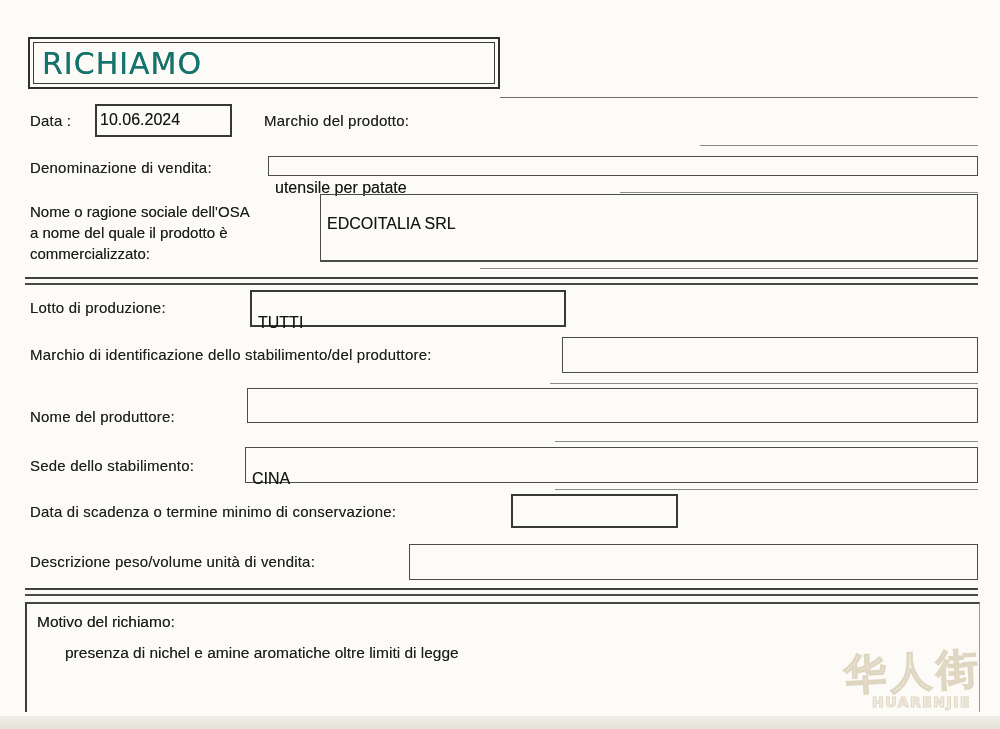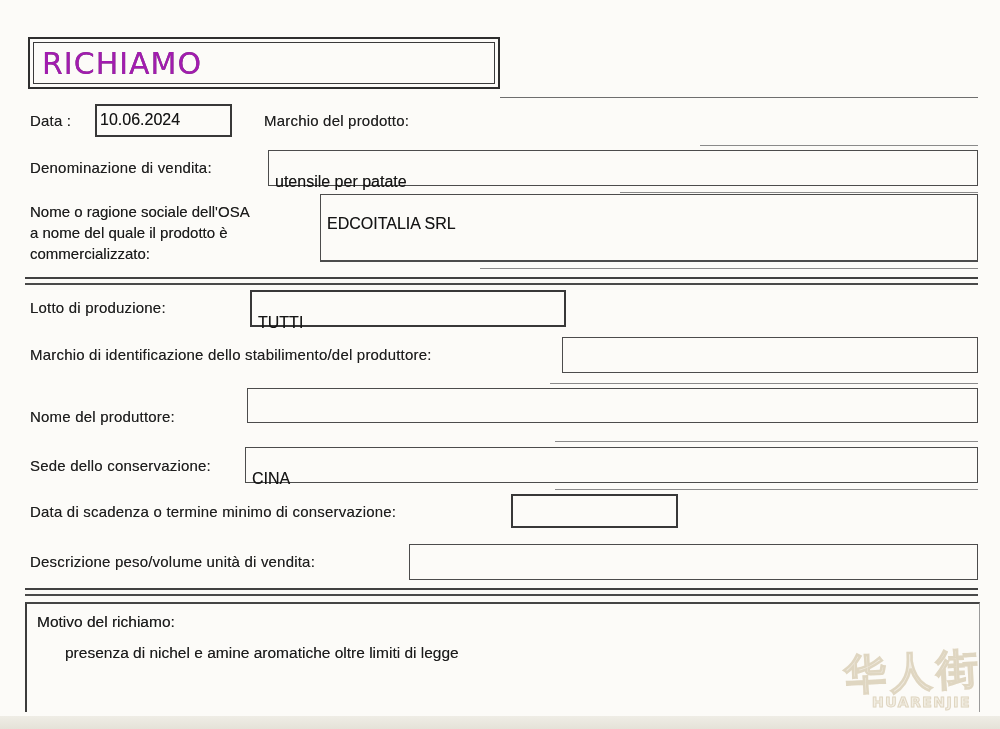--- a/index.html
+++ b/index.html
@@ -32,21 +32,21 @@
   .title-outer{
     position:absolute;left:28px;top:37px;width:472px;height:52px;
     border:2px solid #2e2e2e;box-sizing:border-box;
   }
   .title-inner{
     position:absolute;left:3px;top:3px;right:3px;bottom:3px;
     border:1px solid #3a3a3a;display:flex;align-items:center;
   }
   .title-text{
     font-family:"DejaVu Sans","Liberation Sans",sans-serif;
-    font-size:30px;letter-spacing:1px;color:#a21caf;padding-left:8px;
+    font-size:30px;letter-spacing:1px;color:#0f766e;padding-left:8px;
     text-shadow:0 0 .5px rgba(0,0,0,.6);
   }
   
   .osa-line{position:absolute;left:30px;font-size:15px;white-space:nowrap;
     text-shadow:0 0 .4px rgba(20,20,20,.55);}
   
   .motivo-box{
     position:absolute;left:25px;top:602px;width:955px;height:110px;
     border-top:2px solid #454545;border-left:2px solid #3c3c3c;border-right:1px solid #9a9a9a;
     box-sizing:border-box;
@@ -94,21 +94,21 @@
   <div class="hline" style="left:500px;top:97px;width:478px;"></div>
 
   <div class="lbl" style="left:30px;top:112px;">Data :</div>
   <div class="fbox b2" style="left:95px;top:104px;width:137px;height:33px;">
     <span class="val" style="padding-top:5px;padding-left:3px;">10.06.2024</span>
   </div>
   <div class="lbl" style="left:264px;top:112px;">Marchio del prodotto:</div>
   <div class="hline soft" style="left:700px;top:145px;width:278px;"></div>
 
   <div class="lbl" style="left:30px;top:159px;">Denominazione di vendita:</div>
-  <div class="fbox" style="left:268px;top:150px;width:710px;height:36px;border-width:1.5px;">
+  <div class="fbox" style="left:268px;top:156px;width:710px;height:20px;border-width:1.5px;">
     <span class="val">utensile per patate</span>
   </div>
   <div class="hline soft" style="left:620px;top:192px;width:358px;"></div>
 
   <div class="osa-line" style="top:203px;">Nome o ragione sociale dell'OSA</div>
   <div class="osa-line" style="top:224px;">a nome del quale il prodotto è</div>
   <div class="osa-line" style="top:245px;">commercializzato:</div>
   <div class="fbox" style="left:320px;top:194px;width:658px;height:68px;border-width:1.5px;border-bottom-width:2px;">
     <span class="val" style="padding-top:20px;">EDCOITALIA SRL</span>
   </div>
@@ -126,21 +126,21 @@
     <span class="val"></span>
   </div>
   <div class="hline soft" style="left:550px;top:383px;width:428px;"></div>
 
   <div class="lbl" style="left:30px;top:408px;">Nome del produttore:</div>
   <div class="fbox" style="left:247px;top:388px;width:731px;height:35px;border-width:1.5px;">
     <span class="val"></span>
   </div>
   <div class="hline soft" style="left:555px;top:441px;width:423px;"></div>
 
-  <div class="lbl" style="left:30px;top:457px;">Sede dello conservazione:</div>
+  <div class="lbl" style="left:30px;top:457px;">Sede dello stabilimento:</div>
   <div class="fbox" style="left:245px;top:447px;width:733px;height:36px;border-width:1.5px;">
     <span class="val">CINA</span>
   </div>
   <div class="hline soft" style="left:555px;top:489px;width:423px;"></div>
 
   <div class="lbl" style="left:30px;top:503px;">Data di scadenza o termine minimo di conservazione:</div>
   <div class="fbox b2" style="left:511px;top:494px;width:167px;height:34px;">
     <span class="val"></span>
   </div>
 

